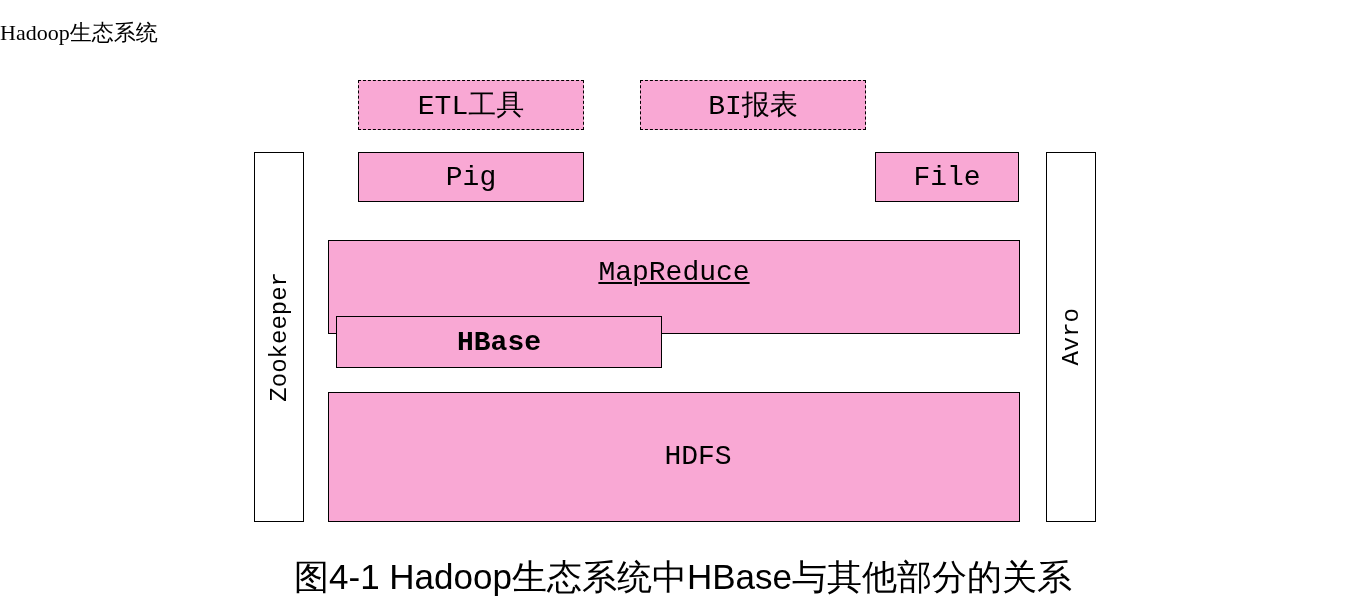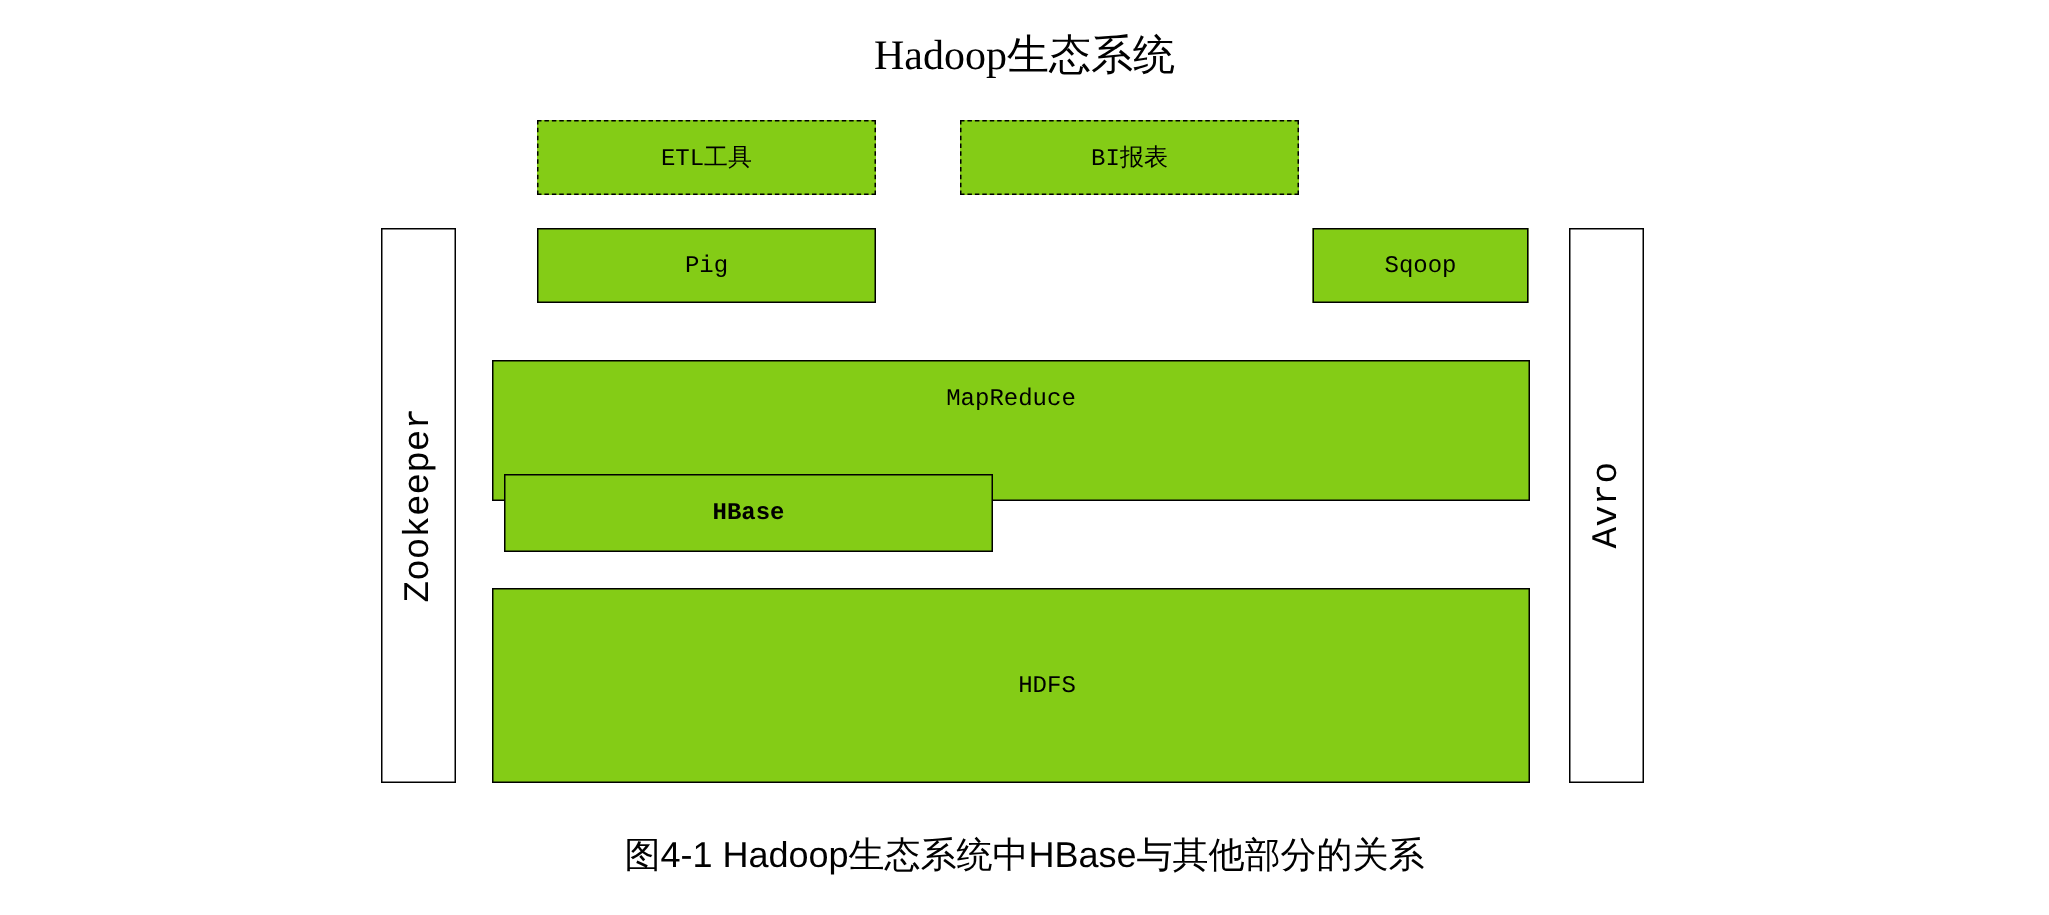--- a/index.html
+++ b/index.html
@@ -17,43 +17,42 @@
     .diagram-container {
       position: relative;
       width: 1366px;
       height: 610px;
     }
     .title {
       position: absolute;
       top: 18px;
       left: 0;
       width: 100%;
-      text-align: center;
-      font-size: 28px;
+      font-size: 22px;
       font-family: "SimSun", "NSimSun", serif;
     }
     .caption {
       position: absolute;
       top: 554px;
       left: 0;
       width: 100%;
       text-align: center;
-      font-size: 24px;
+      font-size: 35px;
       font-family: "Microsoft YaHei", "SimHei", sans-serif;
     }
     .box {
       position: absolute;
       border: 1px solid #000;
       display: flex;
       align-items: center;
       justify-content: center;
       text-align: center;
-      font-size: 16px;
+      font-size: 28px;
       font-family: "Courier New", "SimSun", monospace;
-      background: #84cc16;
+      background: #f9a8d4;
     }
     .box.dashed {
       border: 1px dashed #000;
     }
     .vertical-box {
       position: absolute;
       border: 1px solid #000;
       display: flex;
       align-items: center;
       justify-content: center;
@@ -92,31 +91,31 @@
 <body>
 
 <div class="diagram-container">
 
   <div class="title">Hadoop生态系统</div>
 
   <div class="box dashed box-etl">ETL工具</div>
   <div class="box dashed box-bi">BI报表</div>
 
   <div class="box box-pig">Pig</div>
-  <div class="box box-sqoop">Sqoop</div>
+  <div class="box box-sqoop">File</div>
 
   <div class="vertical-box box-zookeeper">
     <span class="vertical-text">Zookeeper</span>
   </div>
 
   <div class="vertical-box box-avro">
     <span class="vertical-text">Avro</span>
   </div>
 
-  <div class="box box-mapreduce" style="align-items:flex-start; padding-top:16px;">MapReduce</div>
+  <div class="box box-mapreduce" style="align-items:flex-start; padding-top:16px;text-decoration:underline;">MapReduce</div>
 
   <div class="box box-hbase">HBase</div>
 
   <div class="box box-hdfs multiline">
     <div>
       <div>HDFS</div>
     </div>
   </div>
 
   <div class="caption">图4-1 Hadoop生态系统中HBase与其他部分的关系</div>

